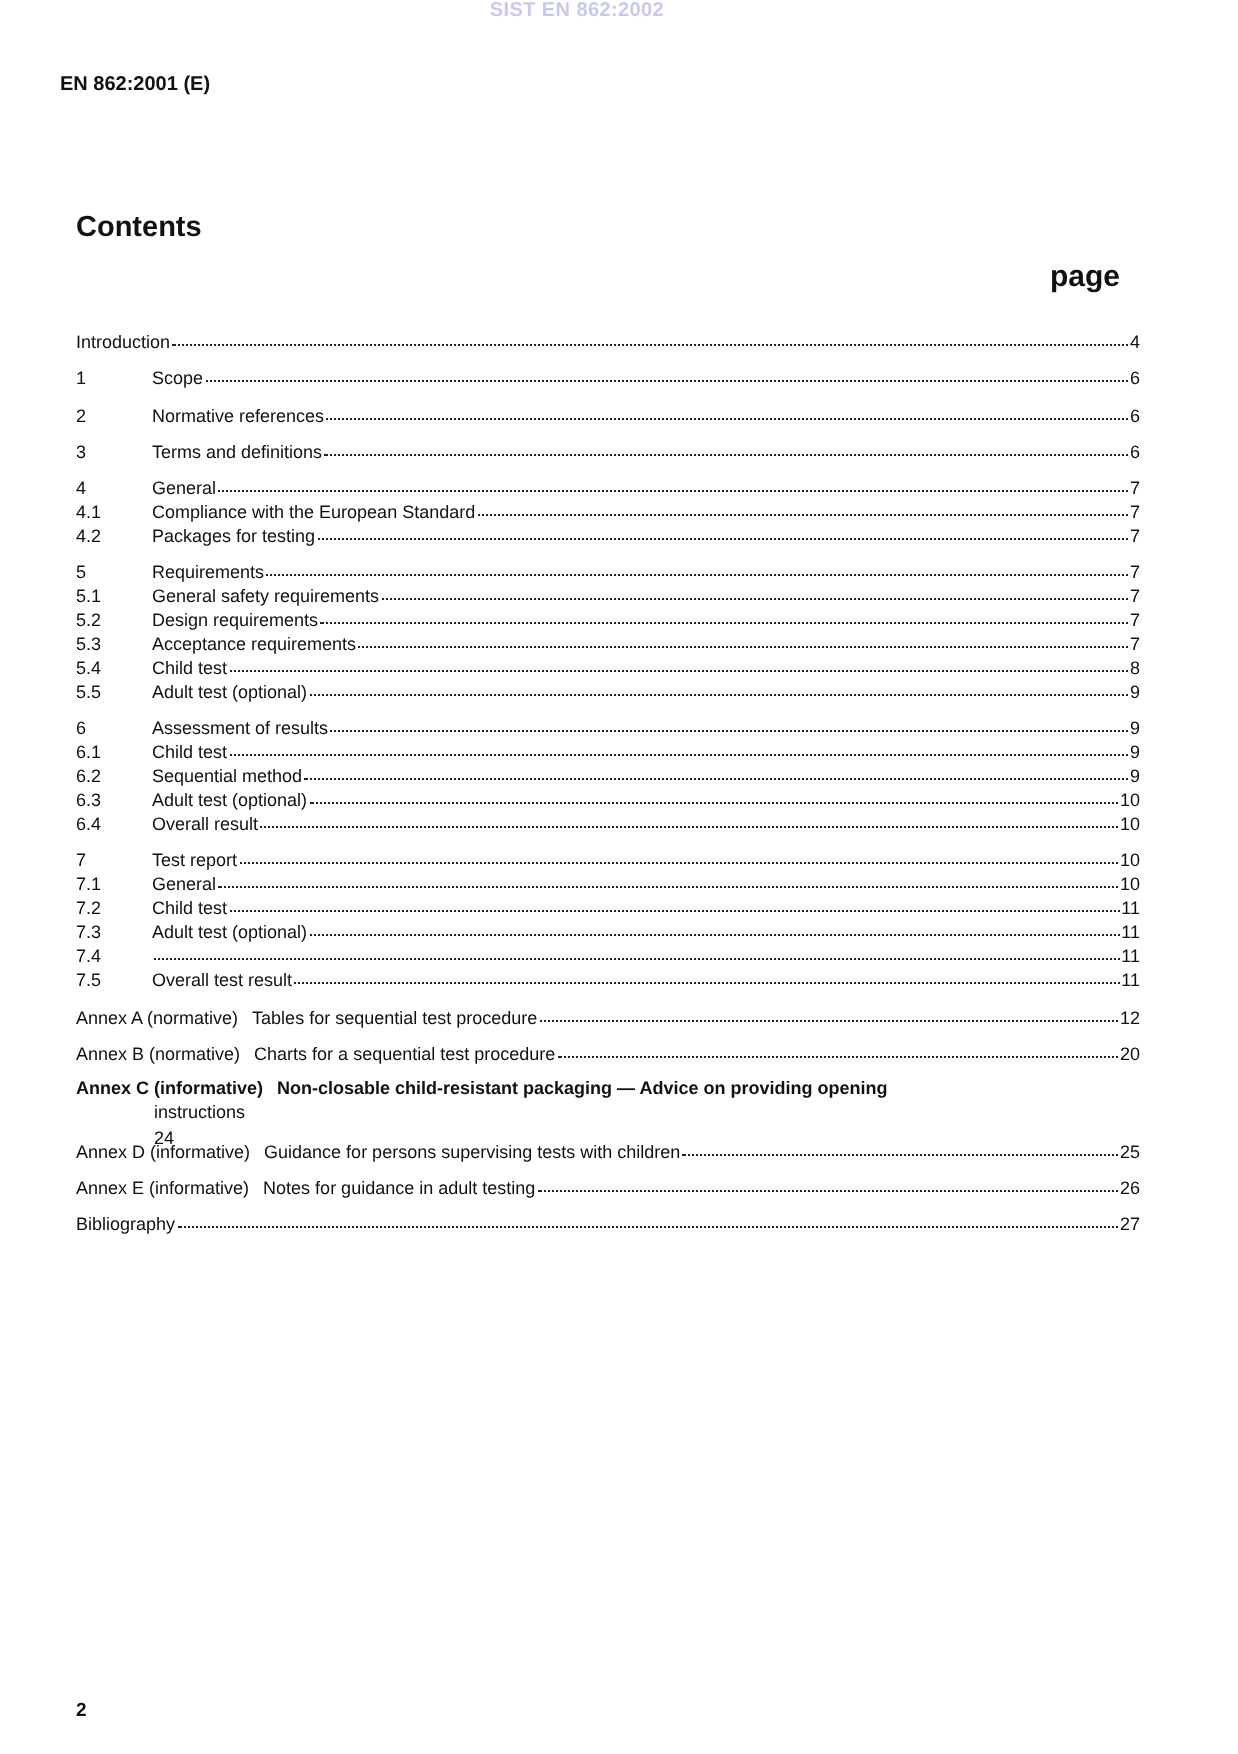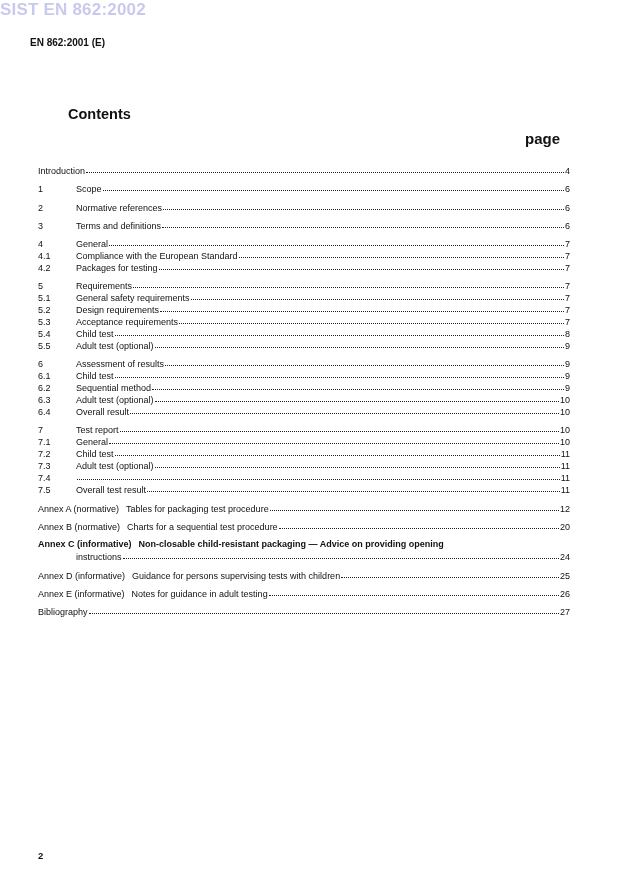--- a/index.html
+++ b/index.html
@@ -1,28 +1,28 @@
 <!DOCTYPE html>
 <html><head>
 <meta charset="utf-8">
 <style>
   html, body { margin: 0; padding: 0; background: #ffffff; }
   body {
     width: 619px; height: 877px; position: relative; overflow: hidden;
     font-family: "Liberation Sans", sans-serif; color: #111111;
   }
   .watermark {
-    position: absolute; top: 0px; left: 0; width: 577px; text-align: left;
-    font-size: 17px; font-weight: bold; color: #c9c9ee; letter-spacing: 0.2px;
+    position: absolute; top: 0px; left: 0; width: 577px; text-align: center;
+    font-size: 10px; font-weight: bold; color: #c9c9ee; letter-spacing: 0.2px;
   }
   .doc-id {
     position: absolute; top: 37px; left: 30px; font-size: 10px; font-weight: bold;
   }
   .contents-title {
-    position: absolute; top: 106px; left: 38px; font-size: 14.5px; font-weight: bold; margin-left: 30px;
+    position: absolute; top: 106px; left: 38px; font-size: 14.5px; font-weight: bold;
   }
   .page-header {
     position: absolute; top: 130px; left: 525px; font-size: 15px; font-weight: bold;
   }
   .toc { position: absolute; left: 38px; top: 0; width: 532px; }
   .row {
     position: absolute; left: 0; width: 532px; height: 12px;
     font-size: 9px; font-weight: normal; line-height: 12px; white-space: nowrap;
     display: flex; align-items: baseline;
   }
@@ -192,34 +192,34 @@
   </div>
   <div class="row" style="top:483px">
     <span class="num">7.5</span>
       <span class="title">Overall test result</span>
       <span class="dots"></span>
       <span class="pg">11</span>
   </div>
 
   <div class="row" style="top:502px">
     <span class="annex-label">Annex A (normative)</span>
-      <span class="annex-title">Tables for packaging test procedure</span>
+      <span class="annex-title">Tables for sequential test procedure</span>
       <span class="dots"></span>
       <span class="pg">12</span>
   </div>
   <div class="row" style="top:520px">
     <span class="annex-label">Annex B (normative)</span>
       <span class="annex-title">Charts for a sequential test procedure</span>
       <span class="dots"></span>
       <span class="pg">20</span>
   </div>
   <div class="cont-line" style="top:538px">
     <span class="annex-label">Annex C (informative)</span><span class="annex-title">Non-closable child-resistant packaging — Advice on providing opening</span>
   </div>
-  <div class="row" style="top:550px; left:38px; width:494px;">
+  <div class="row" style="top:550px; left:38px; width:494px;flex-direction:column;">
     <span class="title">instructions</span>
       <span class="dots"></span>
       <span class="pg">24</span>
   </div>
   <div class="row" style="top:569px">
     <span class="annex-label">Annex D (informative)</span>
       <span class="annex-title">Guidance for persons supervising tests with children</span>
       <span class="dots"></span>
       <span class="pg">25</span>
   </div>

